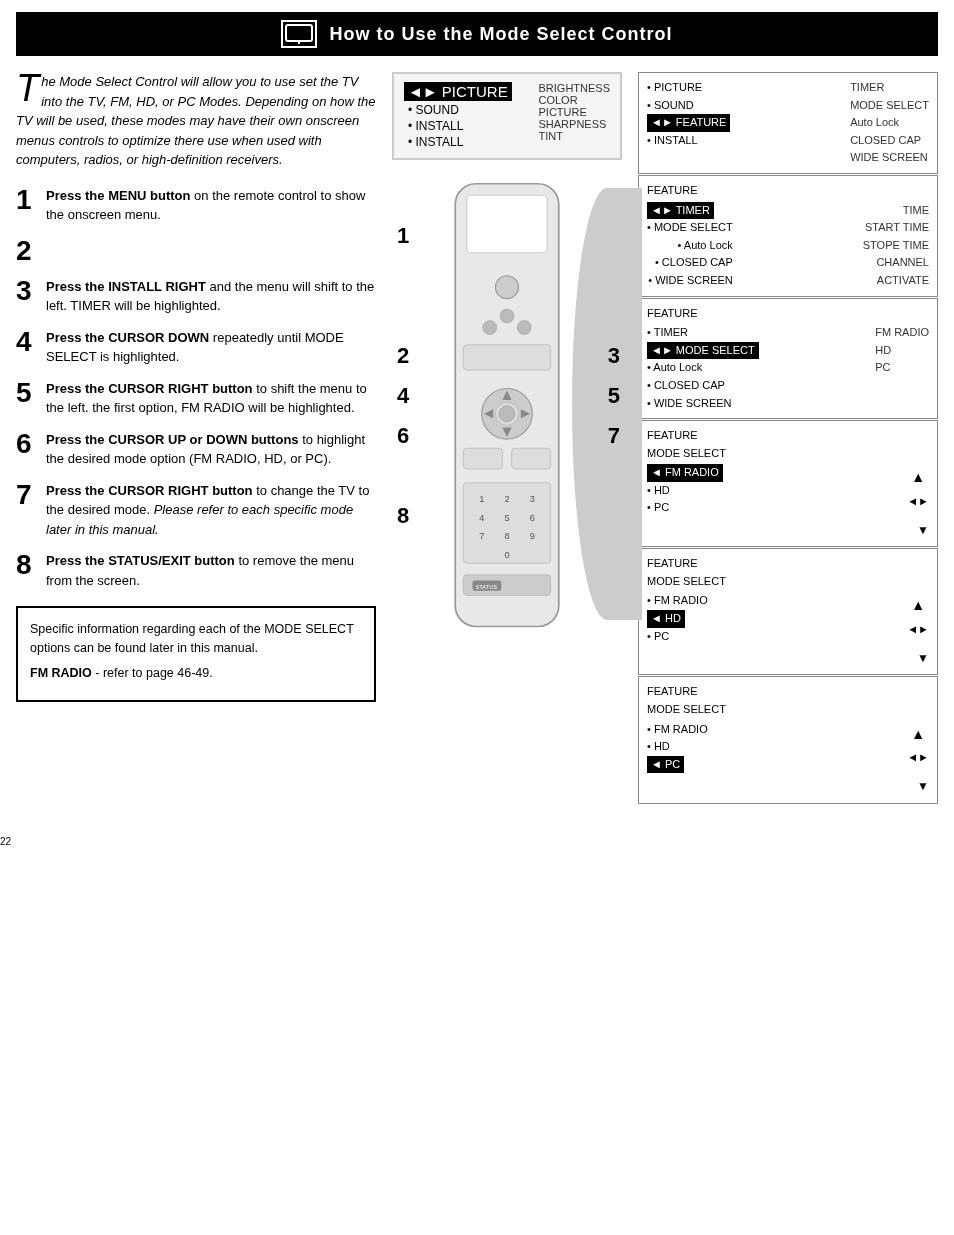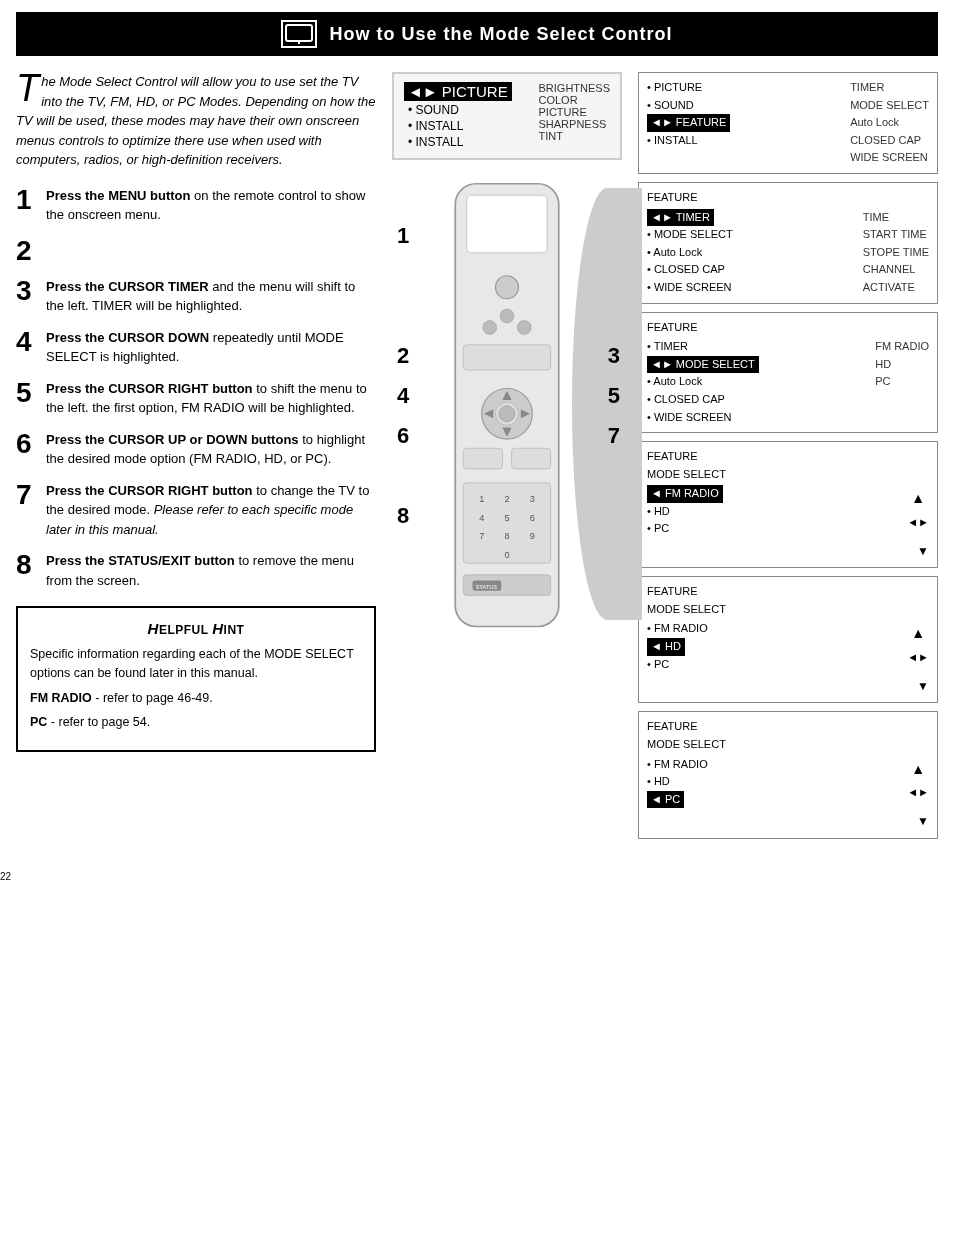--- a/index.html
+++ b/index.html
@@ -154,21 +154,21 @@
     .remote-svg {
       width: 200px;
       height: 460px;
     }
 
     
     .right-col {
       flex: 1;
       display: flex;
       flex-direction: column;
-      gap: 8px;
+      gap: 1px;
     }
 
     .screen-diagram {
       border: 1.5px solid #888;
       padding: 6px 8px;
       font-size: 11px;
       line-height: 1.6;
       background: #fff;
     }
     .screen-diagram .sd-highlight {
@@ -209,21 +209,21 @@
     <ol class="steps-list">
       <li class="step-item">
         <span class="step-number">1</span>
         <span class="step-text"><strong>Press the MENU button</strong> on the remote control to show the onscreen menu.</span>
       </li>
       <li class="step-item">
         <span class="step-number">2</span>
       </li>
       <li class="step-item">
         <span class="step-number">3</span>
-        <span class="step-text"><strong>Press the CURSOR TIMER</strong> and the menu will shift to the left. TIMER will be highlighted.</span>
+        <span class="step-text"><strong>Press the INSTALL RIGHT</strong> and the menu will shift to the left. TIMER will be highlighted.</span>
       </li>
       <li class="step-item">
         <span class="step-number">4</span>
         <span class="step-text"><strong>Press the CURSOR DOWN</strong> repeatedly until MODE SELECT is highlighted.</span>
       </li>
       <li class="step-item">
         <span class="step-number">5</span>
         <span class="step-text"><strong>Press the CURSOR RIGHT button</strong> to shift the menu to the left. the first option, FM RADIO will be highlighted.</span>
       </li>
       <li class="step-item">
@@ -234,25 +234,23 @@
         <span class="step-number">7</span>
         <span class="step-text"><strong>Press the CURSOR RIGHT button</strong> to change the TV to the desired mode. <em>Please refer to each specific mode later in this manual.</em></span>
       </li>
       <li class="step-item">
         <span class="step-number">8</span>
         <span class="step-text"><strong>Press the STATUS/EXIT button</strong> to remove the menu from the screen.</span>
       </li>
     </ol>
 
     <div class="hint-box">
-      <div class="hint-title"><em>H</em><span style="font-style:normal;font-size:12px;">ELPFUL </span><em>H</em><span style="font-style:normal;font-size:12px;">INT</span></div>
       <div class="hint-content">
         <p>Specific information regarding each of the MODE SELECT options can be found later in this manual.</p>
         <p><strong>FM RADIO</strong> - refer to page 46-49.</p>
-        <p><strong>PC</strong> - refer to page 54.</p>
       </div>
     </div>
   </div>
 
   <div class="middle-col">
 
     <div class="tv-screen-box" style="margin-bottom:8px;">
       <div style="display:flex;justify-content:space-between;font-size:11px;">
         <div>
           <div class="highlight-row" style="font-size:15px;margin-bottom:1px;">◄► PICTURE</div>
@@ -348,21 +346,21 @@
           <div>MODE SELECT</div>
           <div>Auto Lock</div>
           <div>CLOSED CAP</div>
           <div>WIDE SCREEN</div>
         </div>
       </div>
     </div>
 
     <div class="screen-diagram">
       <div style="font-size:11px;margin-bottom:2px;">FEATURE</div>
-      <div style="display:flex;justify-content:space-between;font-size:11px;">
+      <div style="display:flex;justify-content:space-between;font-size:11px;text-align:right;">
         <div>
           <div style="display:flex;align-items:center;gap:3px;">
             <span class="sd-highlight">◄► TIMER</span>
           </div>
           <div>• MODE SELECT</div>
           <div>• Auto Lock</div>
           <div>• CLOSED CAP</div>
           <div>• WIDE SCREEN</div>
         </div>
         <div style="font-size:11px;color:#333;padding-left:6px;">

